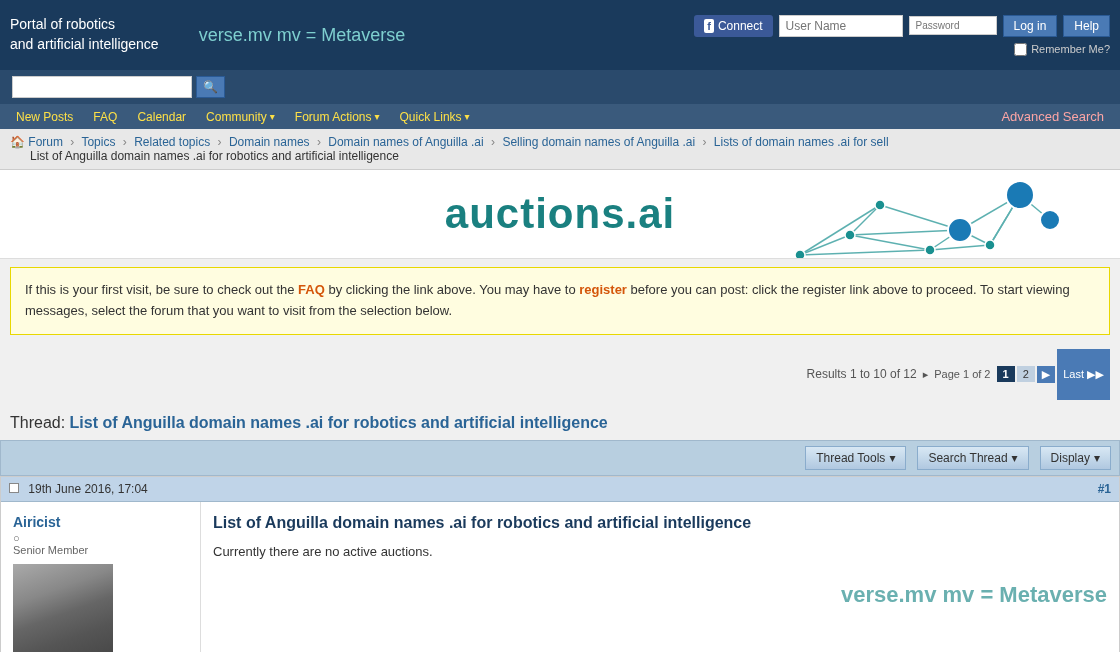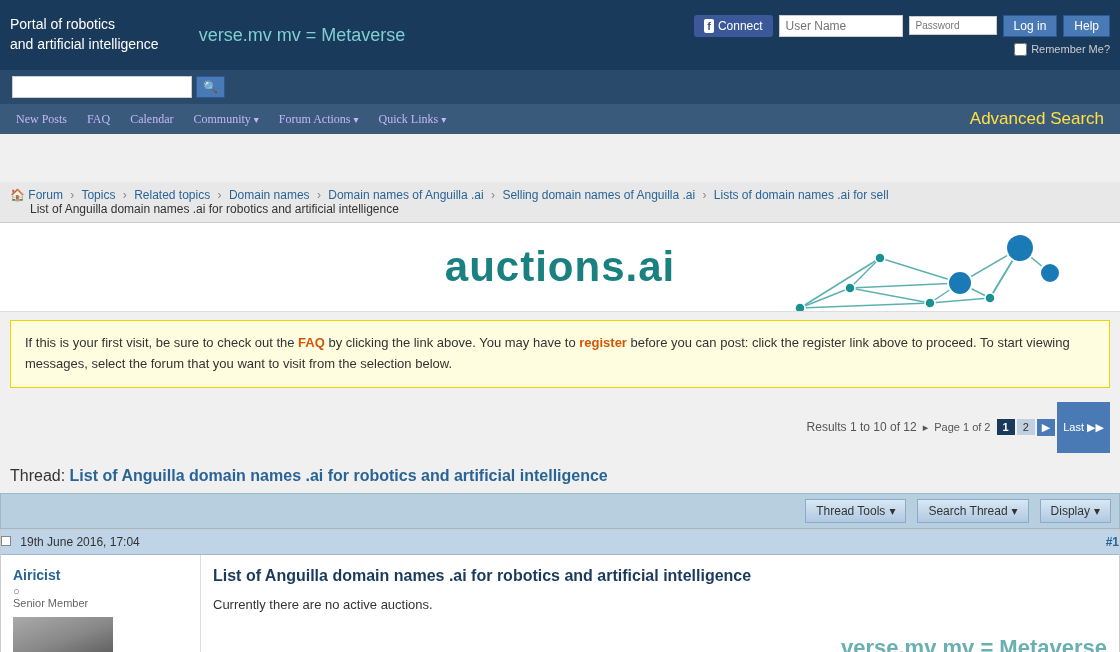--- a/index.html
+++ b/index.html
@@ -27,26 +27,26 @@
     .nav-tabs-left { display: flex; }
     .nav-tab { padding: 8px 18px; color: #ccc; font-size: 13px; cursor: pointer; text-decoration: none; }
     .nav-tab.active { background: #fff; color: #333; font-weight: bold; }
     .nav-search { display: flex; align-items: center; gap: 4px; padding: 6px; }
     .nav-search input { padding: 3px 8px; font-size: 12px; border: 1px solid #ccc; width: 180px; }
     .search-btn { background: #4a7ab5; border: 1px solid #2a5a95; color: #fff; padding: 3px 6px; cursor: pointer; font-size: 12px; }
 
     
     .sub-nav { background: #3a5a7c; display: flex; align-items: center; justify-content: space-between; padding: 0 6px; }
     .sub-nav-left { display: flex; align-items: center; }
-    .sub-nav-item { padding: 5px 10px; color: #c4b5fd; font-size: 12px; cursor: pointer; text-decoration: none; display: flex; align-items: center; gap: 3px; font-family: Liberation Serif, serif; }
+    .sub-nav-item { padding: 5px 10px; color: #fde047; font-size: 12px; cursor: pointer; text-decoration: none; display: flex; align-items: center; gap: 3px; }
     .dropdown-arrow { font-size: 10px; }
-    .advanced-search { color: #fde047; font-size: 17px; padding: 5px 10px; cursor: pointer; text-decoration: none; }
-
-    
-    .breadcrumb { background: #e8e8e8; padding: 6px 10px; font-size: 12px; border-bottom: 1px solid #ccc; margin-top: 48px; }
+    .advanced-search { color: #fca5a5; font-size: 13px; padding: 5px 10px; cursor: pointer; text-decoration: none; }
+
+    
+    .breadcrumb { background: #e8e8e8; padding: 6px 10px; font-size: 12px; border-bottom: 1px solid #ccc; }
     .breadcrumb a { color: #2a6496; text-decoration: none; }
     .breadcrumb-sep { color: #888; margin: 0 4px; }
 
     
     .banner { background: #fff; text-align: center; padding: 20px; position: relative; overflow: hidden; border-bottom: 1px solid #ddd; }
     .banner-title { font-size: 42px; font-weight: bold; color: #1a8080; letter-spacing: 1px; }
     .banner-subtitle { font-size: 16px; color: #1a8080; letter-spacing: 4px; font-family: monospace; margin-top: 4px; }
 
     
     .info-box { background: #fffde0; border: 1px solid #e8d800; margin: 8px 10px; padding: 12px 14px; font-size: 13px; line-height: 1.6; }
@@ -64,21 +64,21 @@
     .thread-header { padding: 8px 10px; font-size: 16px; }
     .thread-header-label { color: #333; font-weight: normal; }
     .thread-header-title { color: #2a6496; font-weight: bold; }
 
     
     .thread-toolbar { background: #b8cfe0; display: flex; justify-content: flex-end; align-items: center; padding: 5px 8px; gap: 11px; border: 1px solid #a0b8cc; }
     .toolbar-btn { background: linear-gradient(to bottom, #d8e8f4, #b0c8e0); border: 1px solid #8aaccc; color: #333; padding: 4px 10px; font-size: 12px; cursor: pointer; display: flex; align-items: center; gap: 4px; }
 
     
     .post-container { background: #fff; border: 1px solid #ccc; margin: 0 0 10px 0; }
-    .post-date-bar { background: #c0d4e8; padding: 5px 0; font-size: 12px; color: #333; display: flex; justify-content: space-between; align-items: center; border-bottom: 1px solid #a0b8cc; }
+    .post-date-bar { background: #c0d4e8; padding: 5px 8px; font-size: 12px; color: #333; display: flex; justify-content: space-between; align-items: center; border-bottom: 1px solid #a0b8cc; }
     .post-date-icon { display: inline-block; width: 10px; height: 10px; background: #fff; border: 1px solid #888; margin-right: 6px; }
     .post-num { color: #2a6496; font-weight: bold; }
     .post-body { display: flex; }
     .post-user-col { width: 200px; min-width: 200px; border-right: 1px solid #ddd; padding: 12px; }
     .post-user-name { color: #2a6496; font-weight: bold; font-size: 14px; margin-bottom: 2px; }
     .post-user-status { font-size: 11px; color: #666; }
     .post-user-avatar { width: 100px; height: 100px; background: #ccc; margin: 8px 0; overflow: hidden; display: flex; align-items: center; justify-content: center; }
     .avatar-placeholder { width: 100px; height: 100px; background: linear-gradient(135deg, #888 0%, #555 100%); }
     .post-content-col { flex: 1; padding: 12px; }
     .post-title { color: #1a3a5c; font-weight: bold; font-size: 16px; margin-bottom: 10px; }

